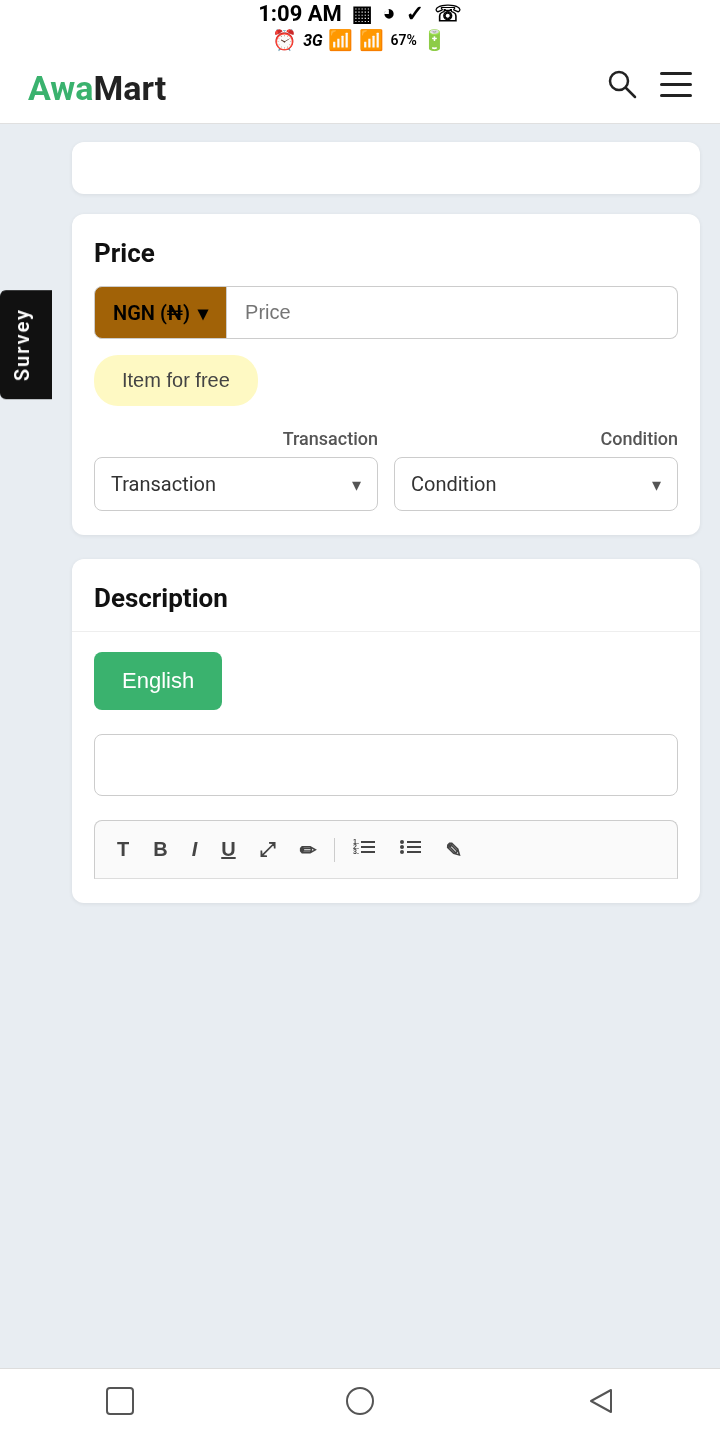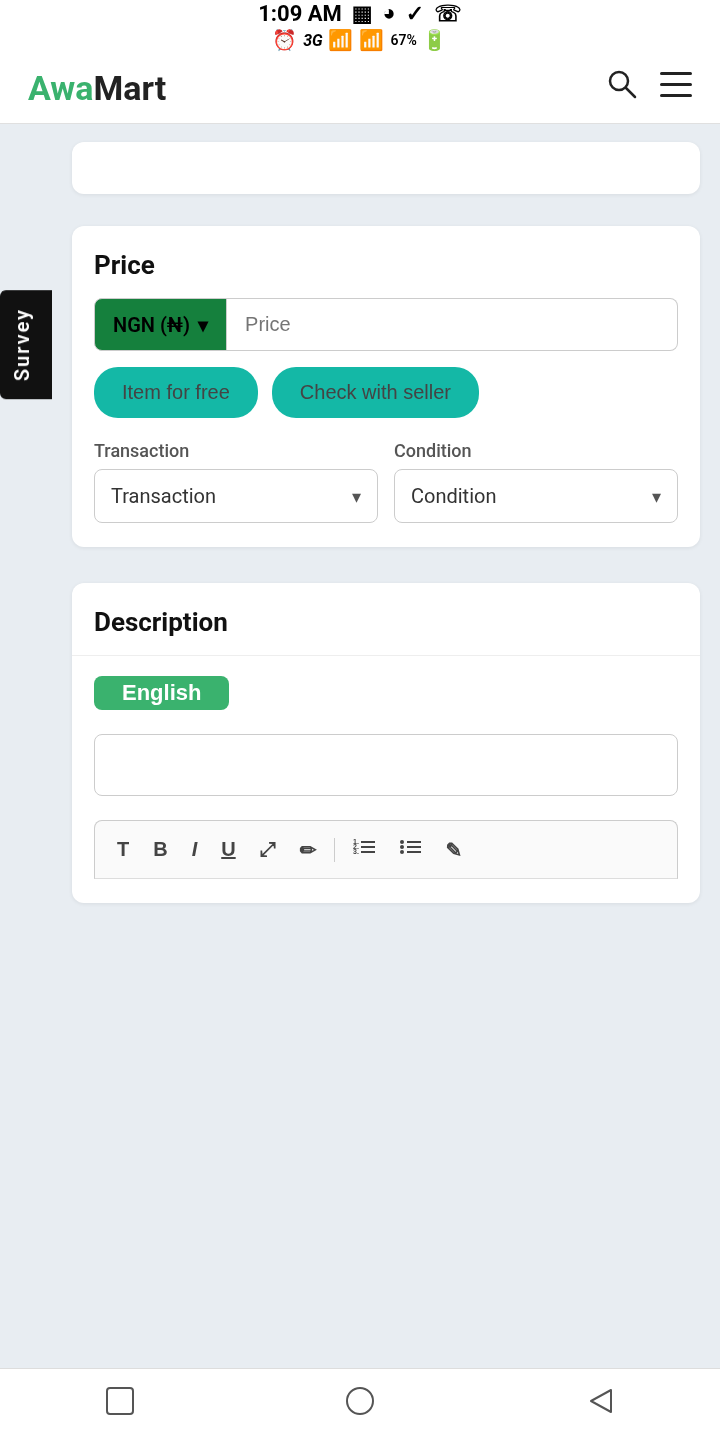--- a/index.html
+++ b/index.html
@@ -71,21 +71,21 @@
       cursor: pointer;
       border-radius: 0 6px 6px 0;
     }
 
     
     .main-content {
       padding: 18px 20px;
       padding-left: 72px;
       display: flex;
       flex-direction: column;
-      gap: 32px;
+      gap: 20px;
     }
 
     
     .card {
       background: #fff;
       border-radius: 12px;
       padding: 24px 22px;
       box-shadow: 0 1px 4px rgba(0,0,0,0.07);
     }
 
@@ -98,21 +98,21 @@
     }
 
     .price-row {
       display: flex;
       gap: 0;
       margin-bottom: 16px;
     }
     .currency-select {
       display: flex;
       align-items: center;
-      background: #15803d;
+      background: #a16207;
       border: 1px solid #ccc;
       border-radius: 8px 0 0 8px;
       padding: 0 18px;
       font-size: 20px;
       font-weight: 600;
       gap: 8px;
       cursor: pointer;
       white-space: nowrap;
       min-width: 120px;
     }
@@ -127,34 +127,35 @@
       outline: none;
       background: #fff;
     }
 
     .price-buttons {
       display: flex;
       gap: 14px;
       margin-bottom: 22px;
     }
     .price-btn {
-      background: #14b8a6;
+      background: #fef9c3;
       border: none;
       border-radius: 24px;
       padding: 14px 28px;
       font-size: 20px;
       color: #444;
       cursor: pointer;
       font-weight: 500;
     }
 
     
     .dropdowns-row {
       display: flex;
       gap: 16px;
+      text-align: right;
     }
     .dropdown-group {
       flex: 1;
       display: flex;
       flex-direction: column;
       gap: 8px;
     }
     .dropdown-label {
       font-size: 18px;
       color: #555;
@@ -177,23 +178,23 @@
       color: #555;
     }
 
     
     .desc-section { margin-top: 4px; }
     .lang-btn {
       background: #3ab26e;
       color: #fff;
       border: none;
       border-radius: 8px;
-      padding: 4px 28px;
+      padding: 16px 28px;
       font-size: 22px;
-      font-weight: 700;
+      font-weight: 400;
       cursor: pointer;
       margin-bottom: 24px;
     }
 
     .field-label {
       font-size: 22px;
       font-weight: 600;
       color: #111;
       margin-bottom: 10px;
     }
@@ -332,21 +333,20 @@
     <div class="price-row">
       <div class="currency-select">
         <span>NGN (₦)</span>
         <span>▾</span>
       </div>
       <input class="price-input" type="text" placeholder="Price" style="">
     </div>
 
     <div class="price-buttons">
       <button class="price-btn">Item for free</button>
-      <button class="price-btn">Check with seller</button>
     </div>
 
     <div class="dropdowns-row">
       <div class="dropdown-group">
         <span class="dropdown-label">Transaction</span>
         <div class="dropdown-select">
           <span>Transaction</span>
           <span class="dropdown-arrow">▾</span>
         </div>
       </div>

